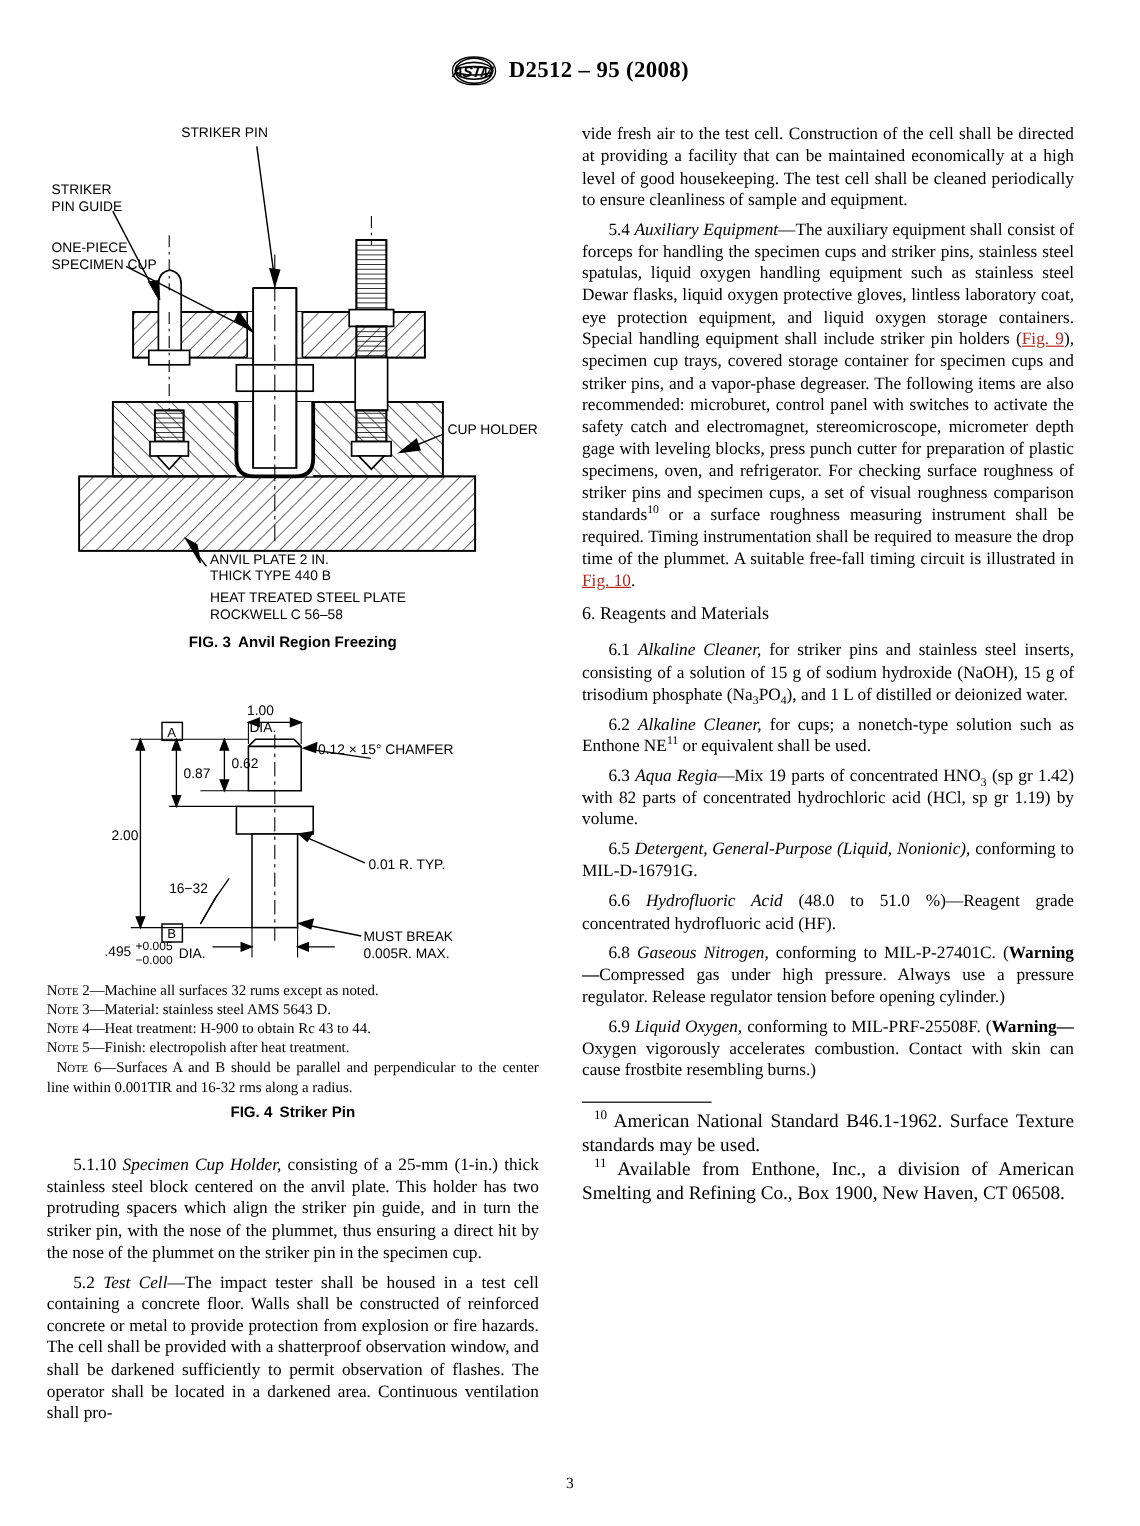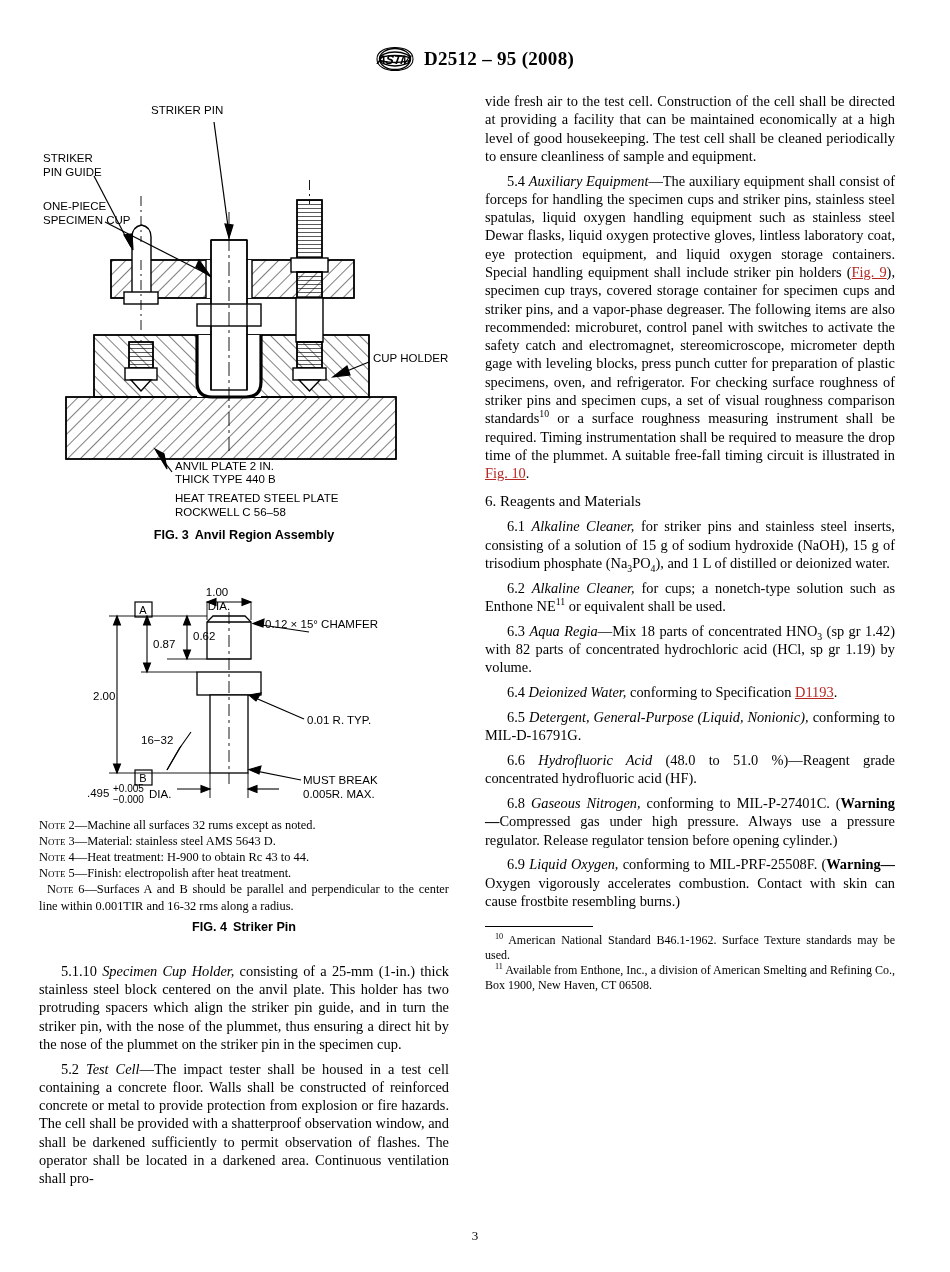--- a/index.html
+++ b/index.html
@@ -33,21 +33,21 @@
     top: 92px;
     width: 410px;
     font-size: 14.4px;
     line-height: 1.27;
     text-align: justify;
   }
   .col-left  { left: 39px; }
   .col-right { left: 485px; }
 
   p.body {
-    margin: 0 0 0 0;
+    margin: 11px 0 0 0;
     text-indent: 22px;
     text-align: justify;
     -webkit-hyphens: auto; hyphens: auto;
   }
   p.body + p.body { margin-top: 6.5px; }
   p.noindent { text-indent: 0; }
 
   h2.section-head {
     font-size: 15px;
     font-weight: normal;
@@ -93,21 +93,21 @@
   }
   .all-dims {
     text-align: center;
     font-size: 12.4px;
     margin-top: 1px;
   }
 
   
   .footnotes {
     margin-top: 16px;
-    font-size: 12px;
+    font-size: 16px;
     line-height: 1.25;
     text-align: justify;
   }
   .footnote-rule {
     border: 0; border-top: 1px solid #000;
     width: 108px; margin: 0 0 6px 0;
   }
   .footnotes p { margin: 0; text-indent: 10px; }
 
   
@@ -228,21 +228,21 @@
       <text x="136" y="378" font-size="11.5">ANVIL PLATE 2 IN.</text>
       <text x="136" y="391" font-size="11.5">THICK TYPE 440 B</text>
     </svg>
 
     <svg class="dwg" width="410" height="30" viewBox="0 0 410 30">
       <text x="136" y="10" font-size="11.5">HEAT TREATED STEEL PLATE</text>
       <text x="136" y="24" font-size="11.5">ROCKWELL C 56–58</text>
     </svg>
 
     <div class="fig-caption">
-      <span>FIG. 3</span><span class="sp"></span><span>Anvil Region Assembly</span>
+      <span>FIG. 3</span><span class="sp"></span><span>Anvil Region Freezing</span>
     </div>
   </div>
 
   <div class="figure" style="margin-top:40px;">
     <svg class="dwg" width="330" height="225" viewBox="0 0 330 225">
       <g stroke="#000" stroke-width="1.3" fill="none">
 
         <path d="M128 38 L128 75 L172 75 L172 38 L166 32 L134 32 Z" fill="#fff"></path>
         <line x1="128" y1="38" x2="172" y2="38"></line>
 
@@ -348,23 +348,22 @@
 
 
   <p class="body"><span>5.4</span> <i>Auxiliary Equipment</i><span>—The auxiliary equipment shall consist of forceps for handling the specimen cups and striker pins, stainless steel spatulas, liquid oxygen handling equipment such as stainless steel Dewar flasks, liquid oxygen protective gloves, lintless laboratory coat, eye protection equipment, and liquid oxygen storage containers. Special handling equipment shall include striker pin holders (</span><a class="link" href="#">Fig. 9</a><span>), specimen cup trays, covered storage container for specimen cups and striker pins, and a vapor-phase degreaser. The following items are also recommended: microburet, control panel with switches to activate the safety catch and electromagnet, stereomicroscope, micrometer depth gage with leveling blocks, press punch cutter for preparation of plastic specimens, oven, and refrigerator. For checking surface roughness of striker pins and specimen cups, a set of visual roughness comparison standards</span><sup>10</sup><span> or a surface roughness measuring instrument shall be required. Timing instrumentation shall be required to measure the drop time of the plummet. A suitable free-fall timing circuit is illustrated in </span><a class="link" href="#">Fig. 10</a><span>.</span></p>
 
   <h2 class="section-head">6.  Reagents and Materials</h2>
 
   <p class="body"><span>6.1</span> <i>Alkaline Cleaner,</i><span> for striker pins and stainless steel inserts, consisting of a solution of 15 g of sodium hydroxide (NaOH), 15 g of trisodium phosphate (Na</span><sub>3</sub><span>PO</span><sub>4</sub><span>), and 1 L of distilled or deionized water.</span></p>
 
   <p class="body"><span>6.2</span> <i>Alkaline Cleaner,</i><span> for cups; a nonetch-type solution such as Enthone NE</span><sup>11</sup><span> or equivalent shall be used.</span></p>
 
-  <p class="body"><span>6.3</span> <i>Aqua Regia</i><span>—Mix 18 parts of concentrated HNO</span><sub>3</sub><span> (sp gr 1.42) with 82 parts of concentrated hydrochloric acid (HCl, sp gr 1.19) by volume.</span></p>
-
-  <p class="body"><span>6.4</span> <i>Deionized Water,</i><span> conforming to Specification </span><a class="link" href="#">D1193</a><span>.</span></p>
+  <p class="body"><span>6.3</span> <i>Aqua Regia</i><span>—Mix 19 parts of concentrated HNO</span><sub>3</sub><span> (sp gr 1.42) with 82 parts of concentrated hydrochloric acid (HCl, sp gr 1.19) by volume.</span></p>
+
 
   <p class="body"><span>6.5</span> <i>Detergent, General-Purpose (Liquid, Nonionic),</i><span> conforming to MIL-D-16791G.</span></p>
 
   <p class="body"><span>6.6</span> <i>Hydrofluoric Acid</i><span> (48.0 to 51.0 %)—Reagent grade concentrated hydrofluoric acid (HF).</span></p>
 
 
   <p class="body"><span>6.8</span> <i>Gaseous Nitrogen,</i><span> conforming to MIL-P-27401C. (</span><b>Warning—</b><span>Compressed gas under high pressure. Always use a pressure regulator. Release regulator tension before opening cylinder.)</span></p>
 
   <p class="body"><span>6.9</span> <i>Liquid Oxygen,</i><span> conforming to MIL-PRF-25508F. (</span><b>Warning—</b><span>Oxygen vigorously accelerates combustion. Contact with skin can cause frostbite resembling burns.)</span></p>
 

